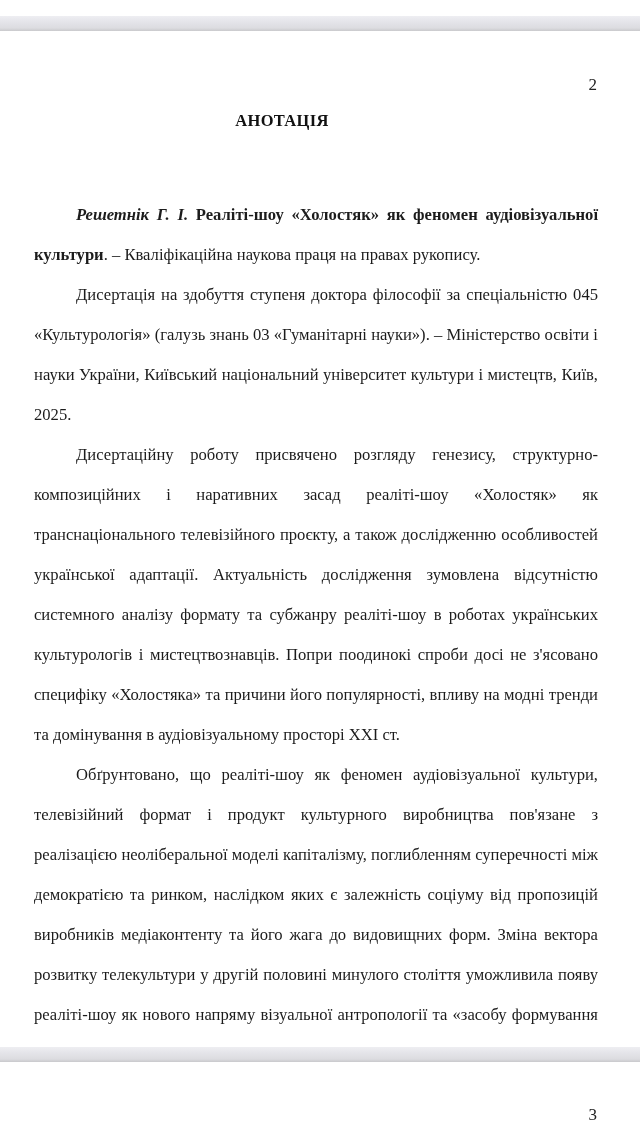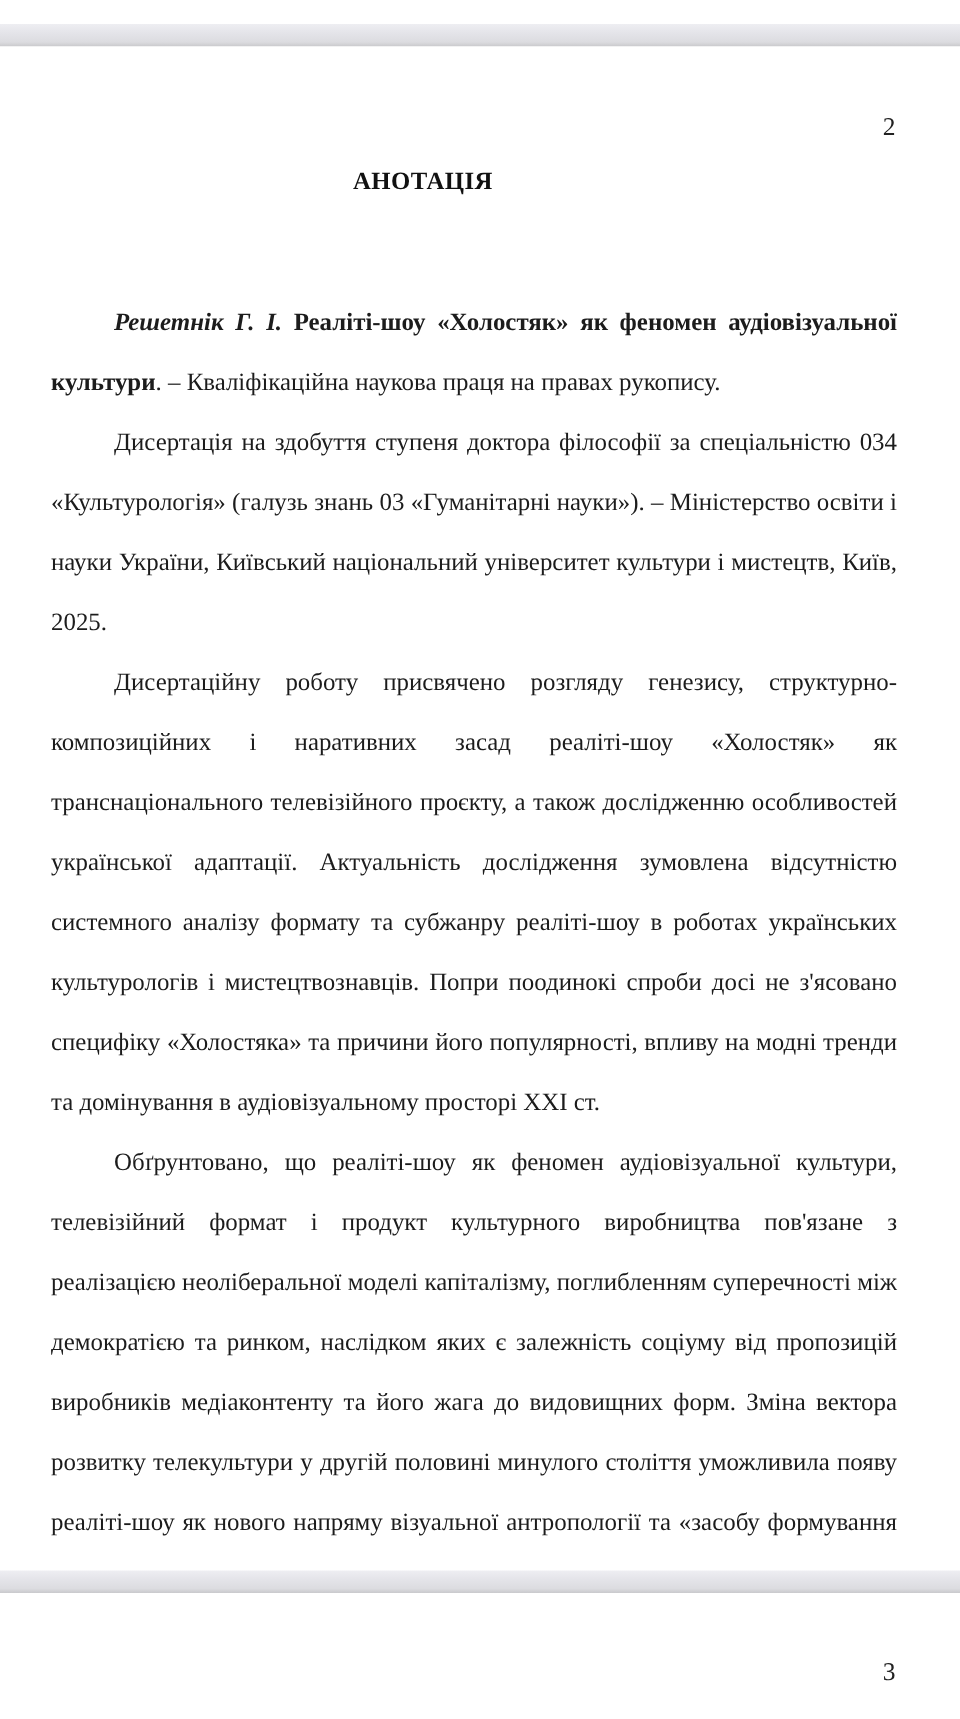--- a/index.html
+++ b/index.html
@@ -87,21 +87,21 @@
 <body>
 
 <div class="page-gap" style="top:16px;"></div>
 
 <div class="page" style="top:31px; height:1016px;">
   <div class="page-number" style="top:44px;">2</div>
   <div class="heading" style="top:80px;">АНОТАЦІЯ</div>
 
   <div class="body-text" style="top:164px;">
     <p class="first" style="text-indent:42px;"><span class="author">Решетнік Г. І.</span> <span class="title-bold">Реаліті-шоу «Холостяк» як феномен аудіовізуальної культури</span><span>. – Кваліфікаційна наукова праця на правах рукопису.</span></p>
-    <p>Дисертація на здобуття ступеня доктора філософії за спеціальністю 034 «Культурологія» (галузь знань 03 «Гуманітарні науки»). – Міністерство освіти і науки України, Київський національний університет культури і мистецтв, Київ, 2025.</p>
+    <p>Дисертація на здобуття ступеня доктора філософії за спеціальністю 045 «Культурологія» (галузь знань 03 «Гуманітарні науки»). – Міністерство освіти і науки України, Київський національний університет культури і мистецтв, Київ, 2025.</p>
     <p>Дисертаційну роботу присвячено розгляду генезису, структурно-композиційних і наративних засад реаліті-шоу «Холостяк» як транснаціонального телевізійного проєкту, а також дослідженню особливостей української адаптації. Актуальність дослідження зумовлена відсутністю системного аналізу формату та субжанру реаліті-шоу в роботах українських культурологів і мистецтвознавців. Попри поодинокі спроби досі не з'ясовано специфіку «Холостяка» та причини його популярності, впливу на модні тренди та домінування в аудіовізуальному просторі XXI ст.</p>
     <p>Обґрунтовано, що реаліті-шоу як феномен аудіовізуальної культури, телевізійний формат і продукт культурного виробництва пов'язане з реалізацією неоліберальної моделі капіталізму, поглибленням суперечності між демократією та ринком, наслідком яких є залежність соціуму від пропозицій виробників медіаконтенту та його жага до видовищних форм. Зміна вектора розвитку телекультури у другій половині минулого століття уможливила появу реаліті-шоу як нового напряму візуальної антропології та «засобу формування світосприйняття аудиторії», що зайняв місце між ігровим кіно, документалістикою та віртуальною реальністю, виявився способом інсценування реальності. Враховуючи континуальність аудіовізуального потоку без чіткого розмежування на розвагу та інформацію, реаліті-шоу є не просто апогеєм синкретизму телебачення, вагомим компонентом «популярної тканини культури» та симптоматичною телевізійною формою для сучасної</p>
   </div>
 </div>
 
 <div class="page-gap" style="top:1047px;"></div>
 
 <div class="page" style="top:1062px; height:84px;">
   <div class="page-number" style="top:43px;">3</div>
 </div>

